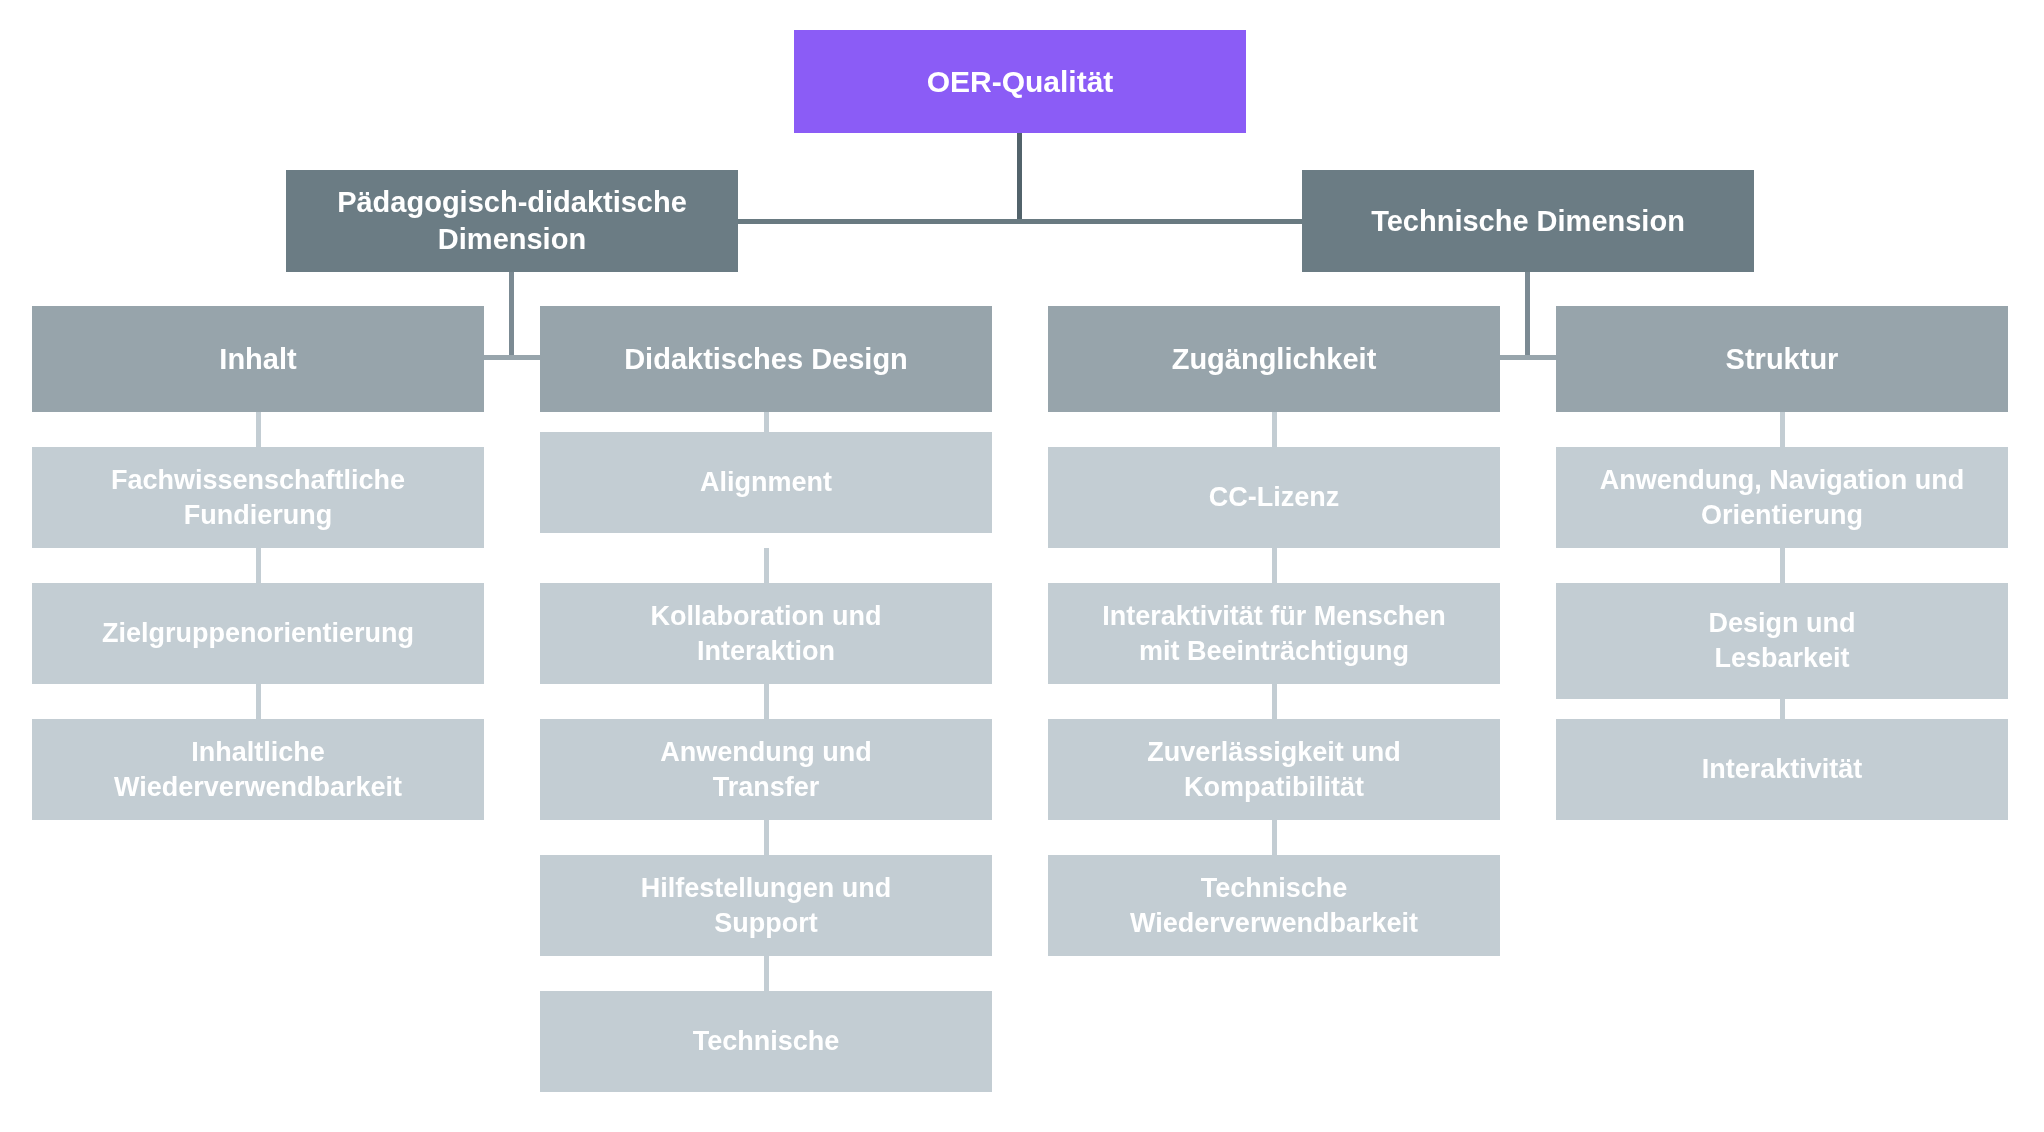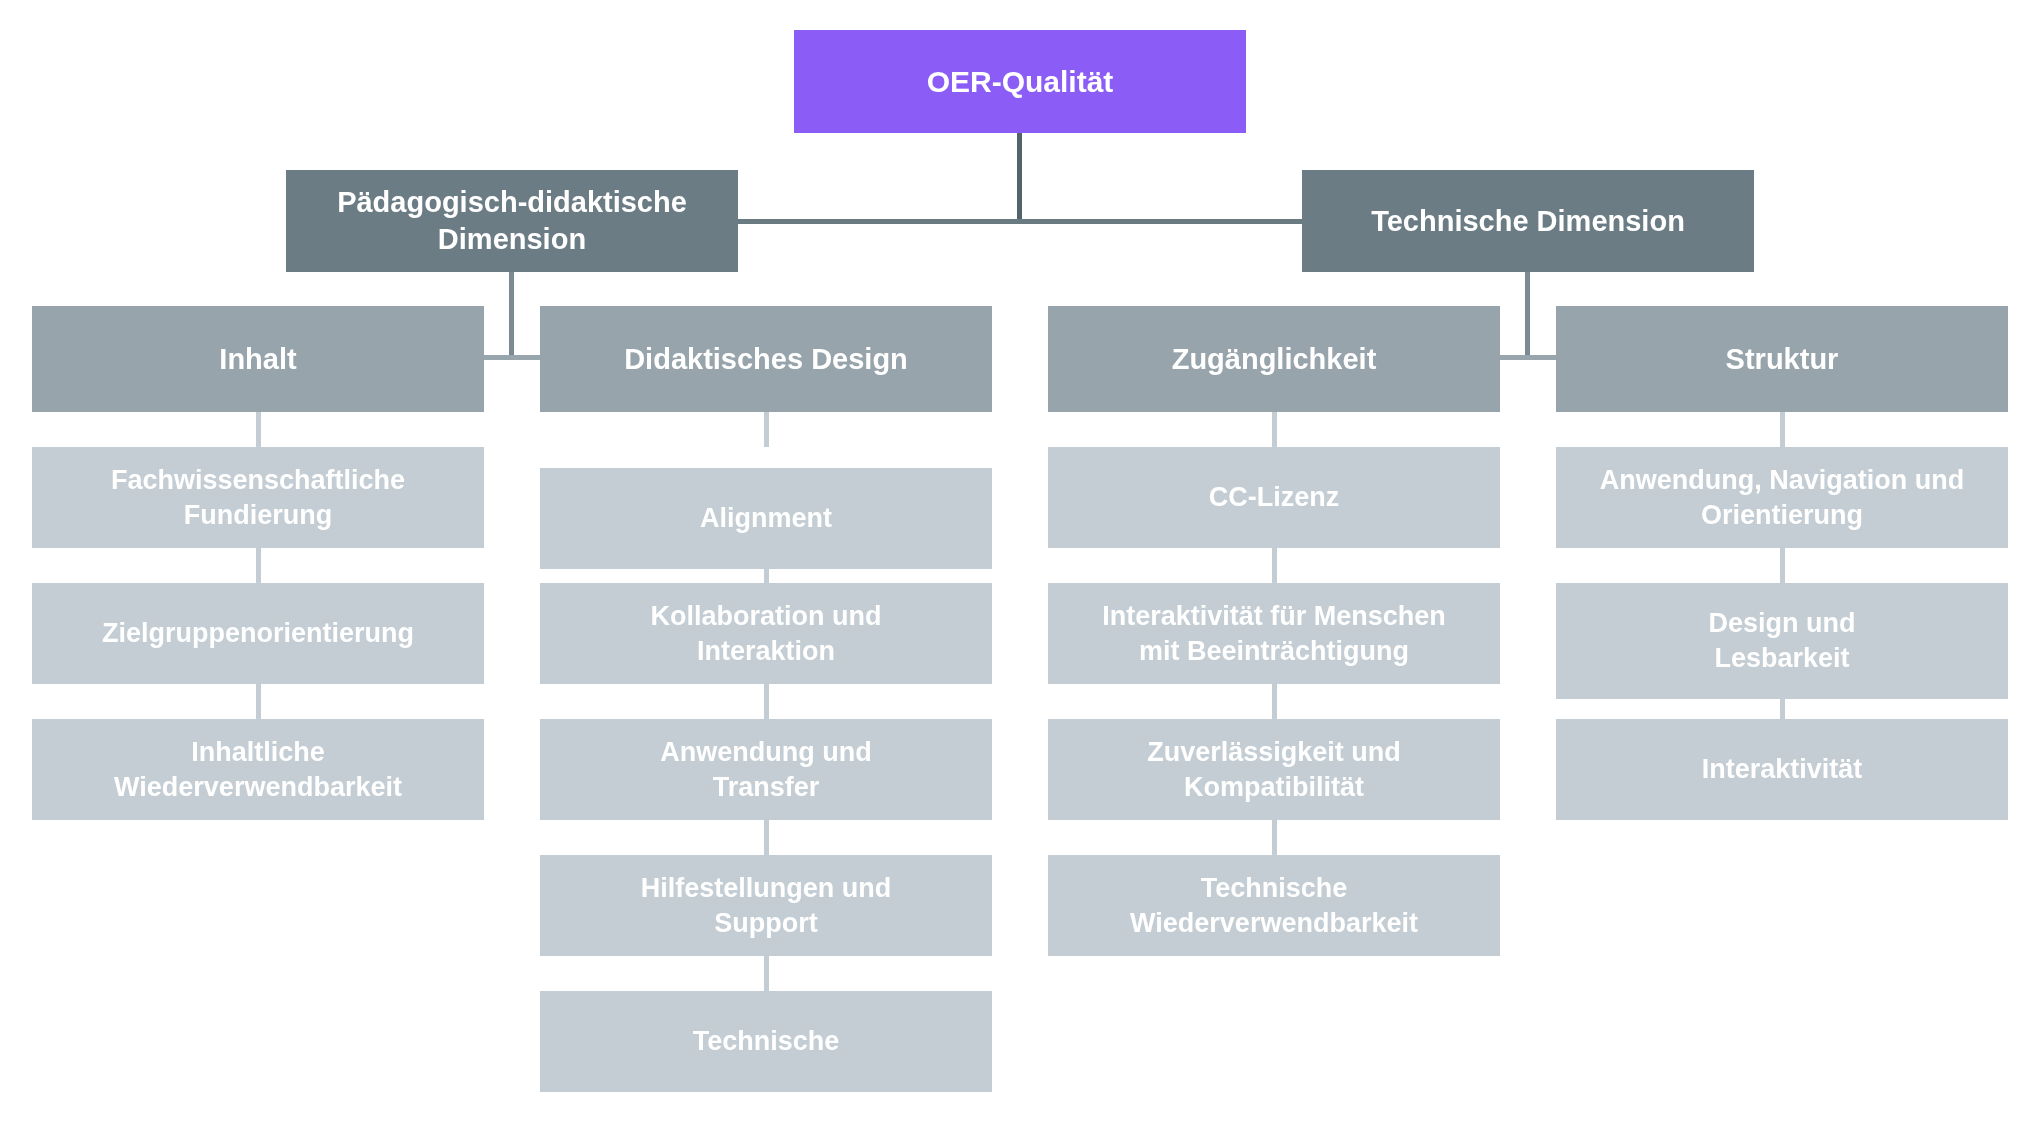--- a/index.html
+++ b/index.html
@@ -57,21 +57,21 @@
   <div class="conn conn-light" style="left:256px;top:412px;width:5px;height:35px"></div>
   <div class="node lvl4" style="left:32px;top:447px;width:452px;height:101px">Fachwissenschaftliche
 Fundierung</div>
   <div class="conn conn-light" style="left:256px;top:548px;width:5px;height:35px"></div>
   <div class="node lvl4" style="left:32px;top:583px;width:452px;height:101px">Zielgruppenorientierung</div>
   <div class="conn conn-light" style="left:256px;top:684px;width:5px;height:35px"></div>
   <div class="node lvl4" style="left:32px;top:719px;width:452px;height:101px">Inhaltliche
 Wiederverwendbarkeit</div>
 
   <div class="conn conn-light" style="left:764px;top:412px;width:5px;height:35px"></div>
-  <div class="node lvl4" style="left:540px;top:468px;width:452px;height:101px">Alignment</div>
+  <div class="node lvl4" style="left:540px;top:432px;width:452px;height:101px">Alignment</div>
   <div class="conn conn-light" style="left:764px;top:548px;width:5px;height:35px"></div>
   <div class="node lvl4" style="left:540px;top:583px;width:452px;height:101px">Kollaboration und
 Interaktion</div>
   <div class="conn conn-light" style="left:764px;top:684px;width:5px;height:35px"></div>
   <div class="node lvl4" style="left:540px;top:719px;width:452px;height:101px">Anwendung und
 Transfer</div>
   <div class="conn conn-light" style="left:764px;top:820px;width:5px;height:35px"></div>
   <div class="node lvl4" style="left:540px;top:855px;width:452px;height:101px">Hilfestellungen und
 Support</div>
   <div class="conn conn-light" style="left:764px;top:956px;width:5px;height:35px"></div>

